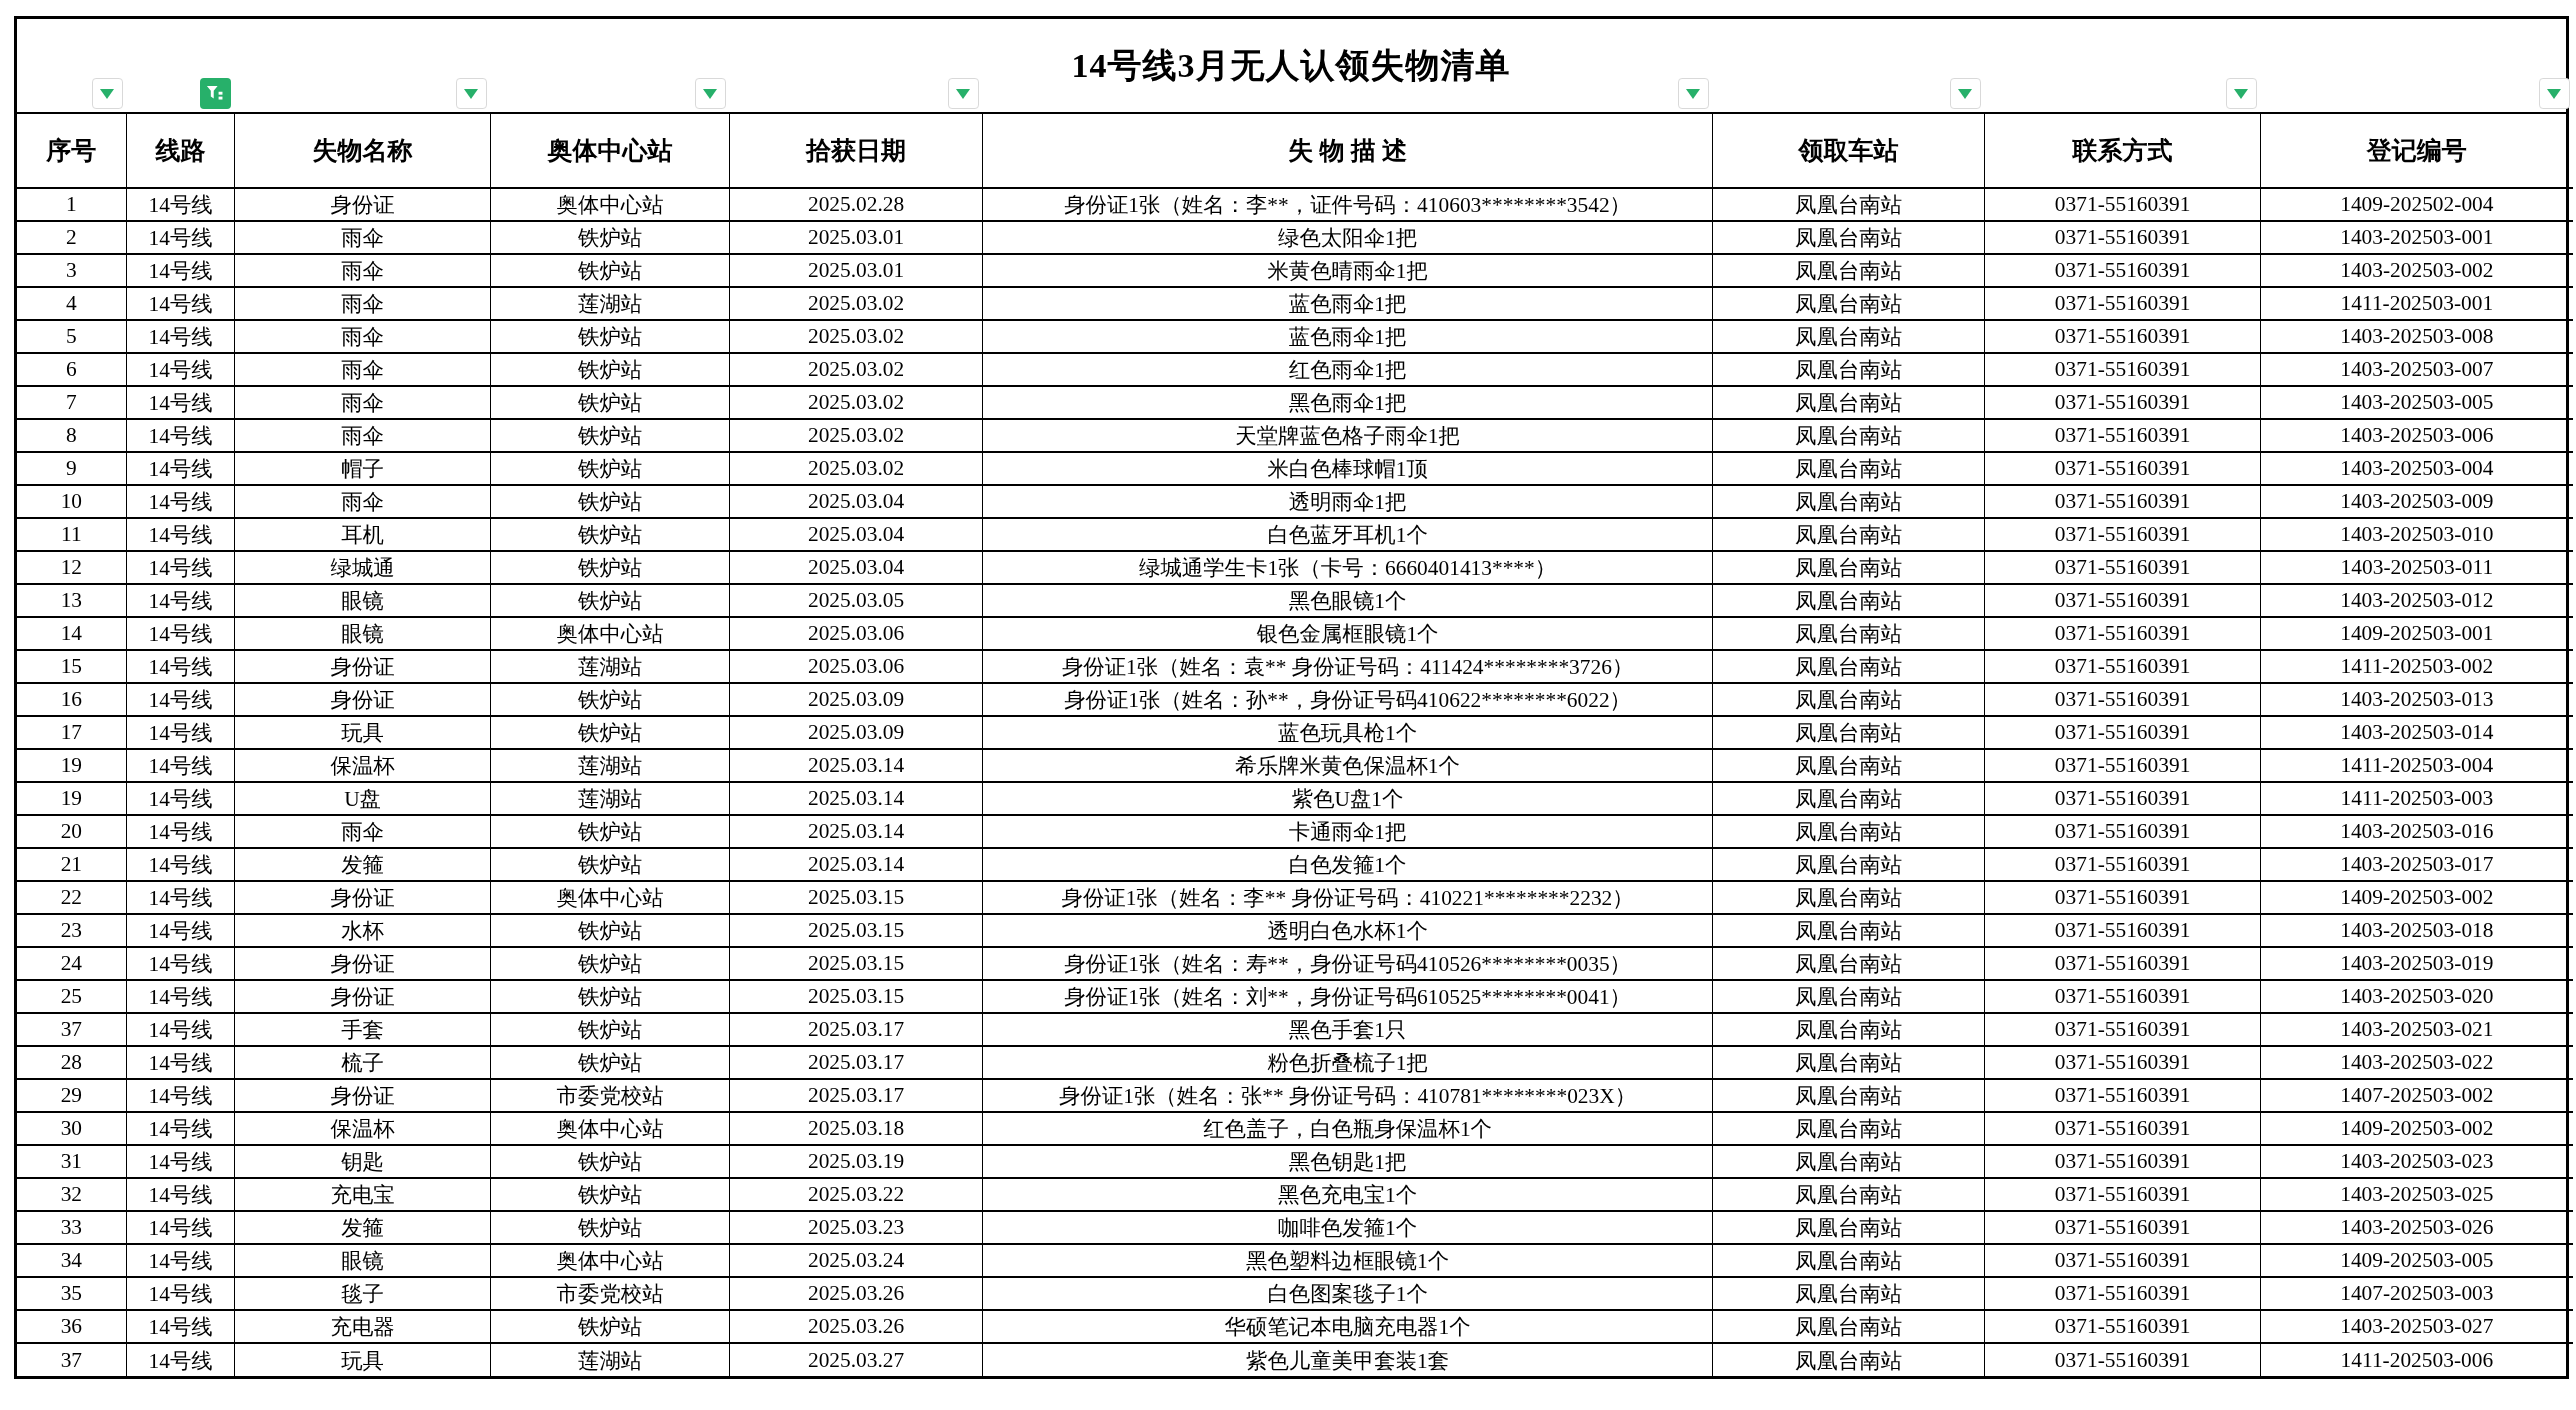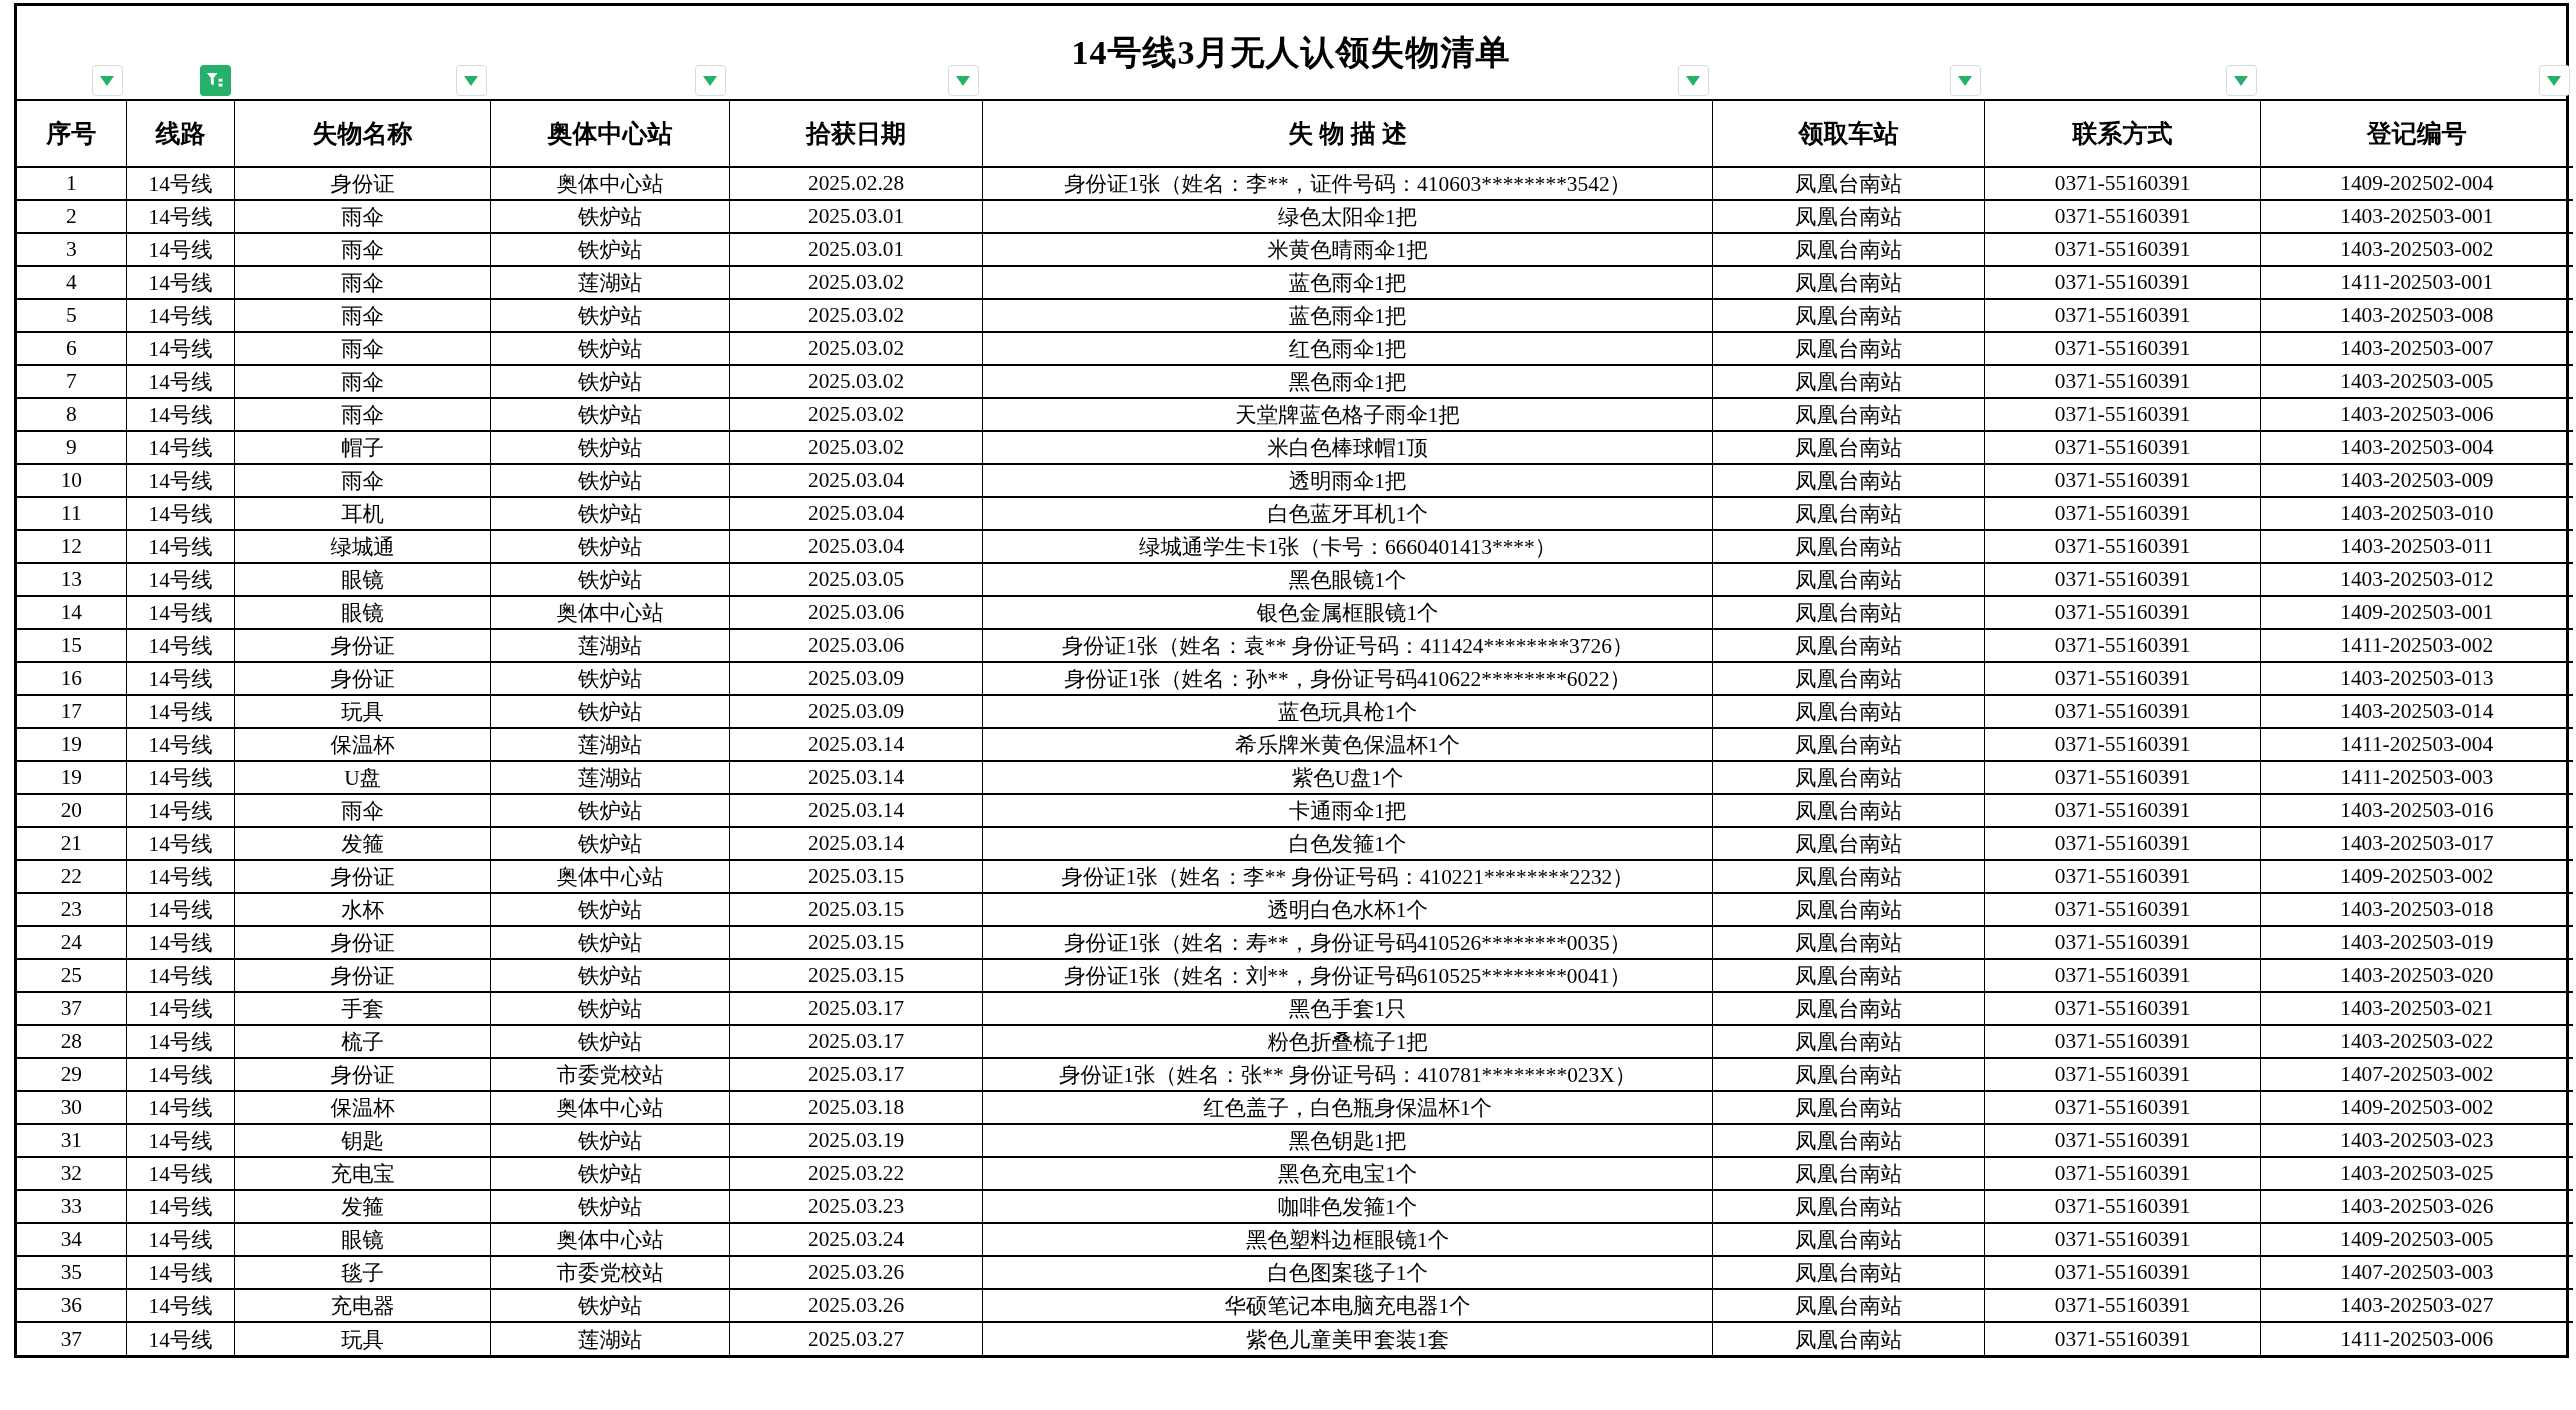--- a/index.html
+++ b/index.html
@@ -1,25 +1,25 @@
 <!DOCTYPE html>
 <html><head>
 <meta charset="utf-8">
 <style>
   html,body{margin:0;padding:0;background:#ffffff;}
   body{width:2576px;height:1411px;position:relative;overflow:hidden;
        font-family:"Liberation Serif","DejaVu Serif",serif;color:#000;}
-  .sheet{position:absolute;left:13.6px;top:3px;width:2549px;border:3.9px solid #000;background:#fff;}
+  .sheet{position:absolute;left:13.6px;top:16px;width:2549px;border:3.9px solid #000;background:#fff;}
   .title-row{height:93px;border-bottom:2.9px solid #000;display:flex;align-items:center;justify-content:center;position:relative;}
   .title-row .title{font-size:34px;font-weight:bold;letter-spacing:1px;}
   table{border-collapse:collapse;table-layout:fixed;width:100%;}
   th,td{border-left:1.9px solid #000;border-top:2.9px solid #000;text-align:center;vertical-align:middle;
         white-space:nowrap;overflow:hidden;padding:0 3.9px;box-sizing:border-box;}
   th:first-child,td:first-child{border-left:none;}
-  thead tr{height:66px;padding-left:24px;}
+  thead tr{height:74px;padding-left:24px;}
   thead th{font-size:25px;font-weight:bold;border-top:none;}
   tbody tr{height:33px;}
   tbody td{font-size:21.4px;font-weight:normal;}
   
   .fbtn{position:absolute;width:31px;height:31px;border-radius:3.9px;background:#fff;
         border:1.9px solid #d9d9d9;box-sizing:border-box;display:flex;align-items:center;justify-content:center;cursor:pointer;}
   .fbtn .tri{width:0;height:0;border-left:7.8px solid transparent;border-right:7.8px solid transparent;
              border-top:10.7px solid #27b06a;margin-top:1.9px;}
   .fbtn.active{background:#27b06a;border:none;}
   .fbtn.active svg{display:block;}

